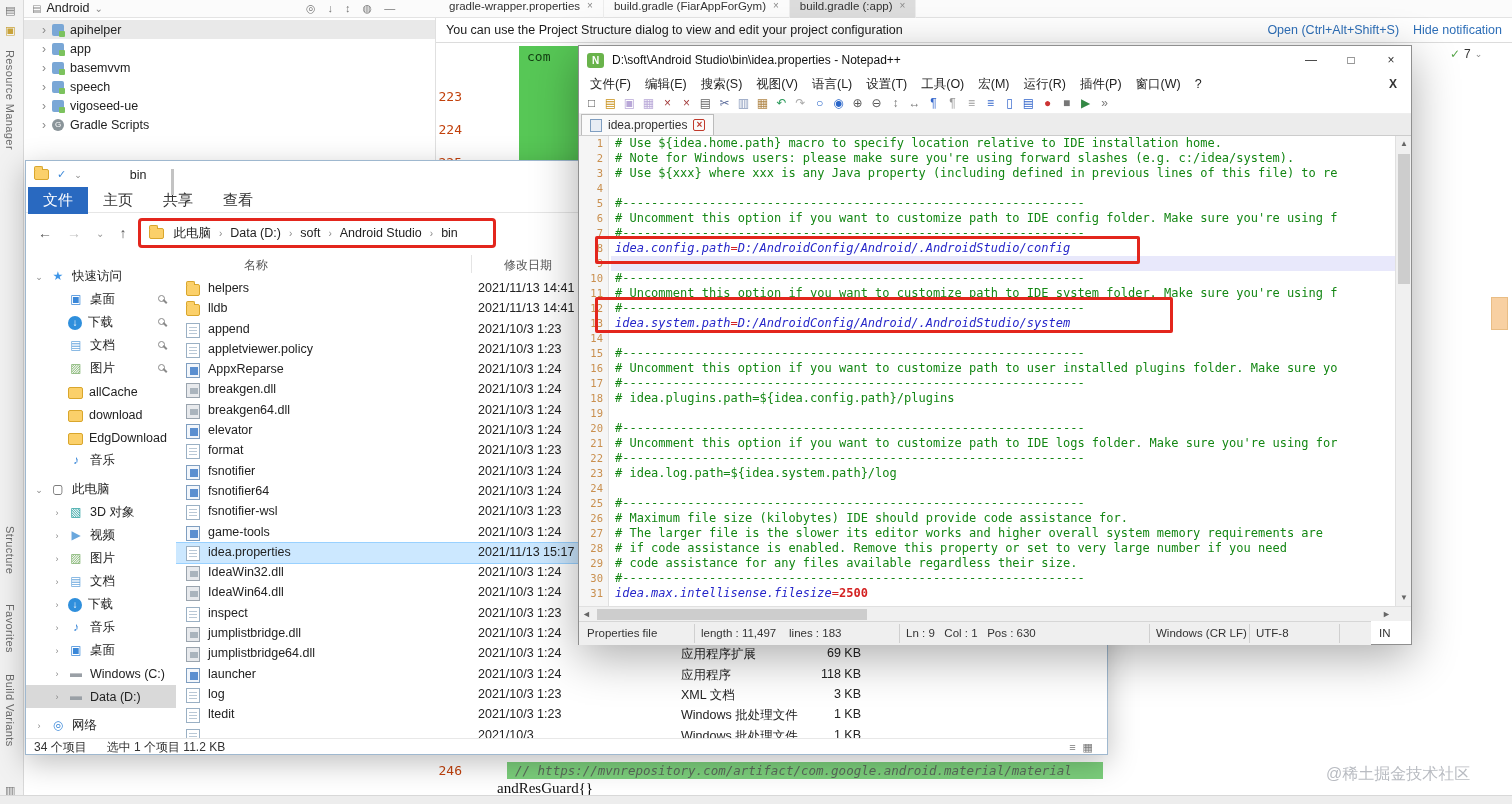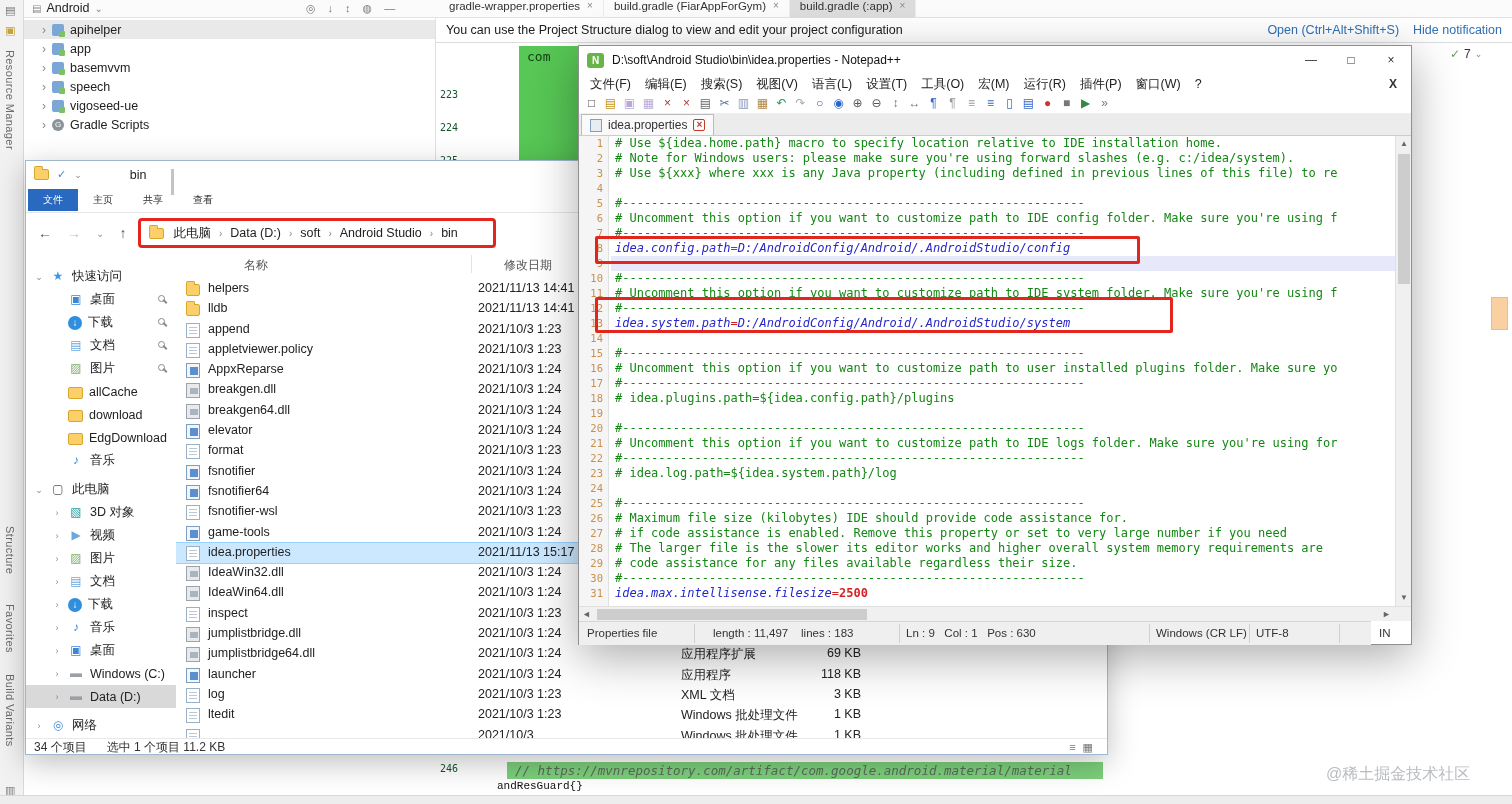--- a/index.html
+++ b/index.html
@@ -23,43 +23,43 @@
 .trow{display:flex;align-items:center;gap:6px;height:19px;padding-left:18px;font-size:12.5px;color:#222}
 .trow.thov{background:#e9e9e9}
 .tchev{color:#8a8a8a;font-size:12px}
 .ic-module{width:12px;height:12px;background:#7aa7d6;border-radius:2px;position:relative;flex:none}
 .ic-module::after{content:"";position:absolute;right:-1px;bottom:-1px;width:6px;height:6px;background:#7cc25e;border-radius:1px}
 .ic-gradle{width:12px;height:12px;background:#8a9499;border-radius:6px;flex:none;color:#fff;font-size:8px;line-height:12px;text-align:center}
 .as-notif{position:absolute;left:436px;top:18px;width:1076px;height:25px;background:#fff;border-bottom:1px solid #dcdcdc;display:flex;align-items:center;font-size:12.5px;color:#1a1a1a;z-index:1;padding:0 10px}
 .notif-links{margin-left:auto;display:flex;gap:14px}
 .nlink{color:#2e6fb8;cursor:pointer}
 .as-editor{position:absolute;left:436px;top:43px;width:1076px;height:761px;background:#fff;z-index:1}
-.as-ln{position:absolute;left:0;width:26px;text-align:center;font-family:"DejaVu Sans Mono",monospace;font-size:10px;color:#14532d}
+.as-ln{position:absolute;left:0;width:26px;text-align:right;font-family:"DejaVu Sans Mono",monospace;font-size:13px;color:#c2410c}
 .green-top{position:absolute;left:83px;top:3px;width:59px;height:114px;background:#57c756}
 .green-top .code{position:absolute;left:8px;top:3px;font-family:"DejaVu Sans Mono",monospace;font-size:13px;color:#123d12}
 .inspections{position:absolute;left:1014px;top:4px;display:flex;gap:4px;align-items:center;font-size:12px}
 .insp-check{color:#57a64a;font-weight:bold}
 .insp-count{color:#333}
 .insp-chev{color:#888;font-size:9px}
 .stripe-mark{position:absolute;left:1055px;top:254px;width:17px;height:33px;background:#f8d0a2;border:1px solid #e9bd85}
 .green-bottom{position:absolute;left:71px;top:719px;width:596px;height:17px;background:#7ccf7c;display:flex;align-items:center}
 .gb-comment{font-family:"DejaVu Sans Mono",monospace;font-size:12.5px;font-style:italic;color:#5a6a5a;padding-left:8px;white-space:nowrap}
-.bottom-code{position:absolute;left:61px;top:737px;font-family:Liberation Mono, monospace;font-size:11px;color:#111}
+.bottom-code{position:absolute;left:61px;top:737px;font-family:Liberation Serif, serif;font-size:15px;color:#111}
 .watermark{position:absolute;left:890px;top:721px;font-size:16px;color:#b9bcc2}
 .bottom-strip{position:absolute;left:0;top:795px;width:1512px;height:9px;background:#ededed;border-top:1px solid #d8d8d8;z-index:2}
 
 
 .explorer{position:absolute;left:25px;top:160px;width:1083px;height:595px;background:#fff;border:1px solid #9fb8cf;box-shadow:0 8px 28px rgba(0,0,0,.25);z-index:10;font-size:12.5px;color:#222}
 .exp-title{position:absolute;left:0;top:0;width:100%;height:27px;display:flex;align-items:center;gap:8px;padding-left:8px}
 .qat-ic{font-size:11px;color:#3a87d8}
 .exp-folder-ic{width:15px;height:11px;background:#fbd06a;border:1px solid #d9a62c;border-radius:2px;position:relative}
 .exp-folder-ic::before{content:"";position:absolute;left:-1px;top:-4px;width:7px;height:3px;background:#fbd06a;border:1px solid #d9a62c;border-bottom:none;border-radius:2px 2px 0 0}
 .exp-title-text{color:#222;font-size:12.5px;margin-left:40px}
 .exp-ribbon{position:absolute;left:0;top:27px;width:100%;height:25px;border-bottom:1px solid #e6e6e6;display:flex;align-items:center}
-.rtab{padding:3px 15px;font-size:10px;color:#333}
+.rtab{padding:3px 15px;font-size:15px;color:#333}
 .rtab.rfile{background:#2969c0;color:#fff;margin-left:2px;padding:4px 15px}
 .exp-addr{position:absolute;left:0;top:52px;width:100%;height:40px;display:flex;align-items:center}
 .nav-arrows{display:flex;gap:15px;padding:0 12px;font-size:14px;color:#555;align-items:center}
 .ar-dis{color:#c2c2c2}.ar-sm{font-size:10px;color:#999}
 .addr-box{display:flex;align-items:center;gap:7px;height:30px;width:358px;border:3px solid #e3261d;border-radius:4px;background:#fff;padding:0 8px;overflow:hidden}
 .bitem{font-size:12.5px;color:#222;padding:0 2px;white-space:nowrap}
 .bsep{color:#888;font-size:10px}
 .exp-nav{position:absolute;left:0;top:104px;width:150px;height:473px;overflow:hidden}
 .nrow{display:flex;align-items:center;height:23px;gap:6px;font-size:12.5px;color:#222;padding-left:8px}
 .nrow.child{padding-left:26px}
@@ -651,42 +651,42 @@
           <div class="nrowl"><span class="tk-cm">#----------------------------------------------------------------</span></div>
           <div class="nrowl"><span class="tk-cm"># idea.plugins.path=${idea.config.path}/plugins</span></div>
           <div class="nrowl"></div>
           <div class="nrowl"><span class="tk-cm">#----------------------------------------------------------------</span></div>
           <div class="nrowl"><span class="tk-cm"># Uncomment this option if you want to customize path to IDE logs folder. Make sure you're using for</span></div>
           <div class="nrowl"><span class="tk-cm">#----------------------------------------------------------------</span></div>
           <div class="nrowl"><span class="tk-cm"># idea.log.path=${idea.system.path}/log</span></div>
           <div class="nrowl"></div>
           <div class="nrowl"><span class="tk-cm">#----------------------------------------------------------------</span></div>
           <div class="nrowl"><span class="tk-cm"># Maximum file size (kilobytes) IDE should provide code assistance for.</span></div>
+          <div class="nrowl"><span class="tk-cm"># The larger file is the slower its editor works and higher overall system memory requirements are</span></div>
           <div class="nrowl"><span class="tk-cm"># if code assistance is enabled. Remove this property or set to very large number if you need</span></div>
-          <div class="nrowl"><span class="tk-cm"># The larger file is the slower its editor works and higher overall system memory requirements are</span></div>
           <div class="nrowl"><span class="tk-cm"># code assistance for any files available regardless their size.</span></div>
           <div class="nrowl"><span class="tk-cm">#----------------------------------------------------------------</span></div>
           <div class="nrowl"><span class="tk-k">idea.max.intellisense.filesize</span><span class="tk-r">=</span><span class="tk-v">2500</span></div>
         </div>
       <div class="ann-box box1"></div>
       <div class="ann-box box2"></div>
       <div class="npp-vsb">
         <span class="sb-ar" style="top:0">▲</span>
         <div class="vthumb"></div>
         <span class="sb-ar" style="bottom:0">▼</span>
       </div>
     </div>
     <div class="npp-hsb">
       <span class="h-ar" style="left:3px">◄</span>
       <div class="hthumb"></div>
       <span class="h-ar" style="right:20px">►</span>
     </div>
     <div class="npp-status">
       <span class="seg" style="left:8px">Properties file</span>
-      <span class="seg" style="left:134px">length : 11,497    lines : 183</span>
+      <span class="seg" style="left:122px">length : 11,497    lines : 183</span>
       <span class="seg" style="left:327px">Ln : 9   Col : 1   Pos : 630</span>
       <span class="seg" style="left:577px">Windows (CR LF)</span>
       <span class="seg" style="left:677px">UTF-8</span>
       <span class="seg" style="left:800px">IN</span>
       <span class="seg-sep" style="left:115px"></span>
       <span class="seg-sep" style="left:320px"></span>
       <span class="seg-sep" style="left:570px"></span>
       <span class="seg-sep" style="left:670px"></span>
       <span class="seg-sep" style="left:760px"></span>
     </div>

